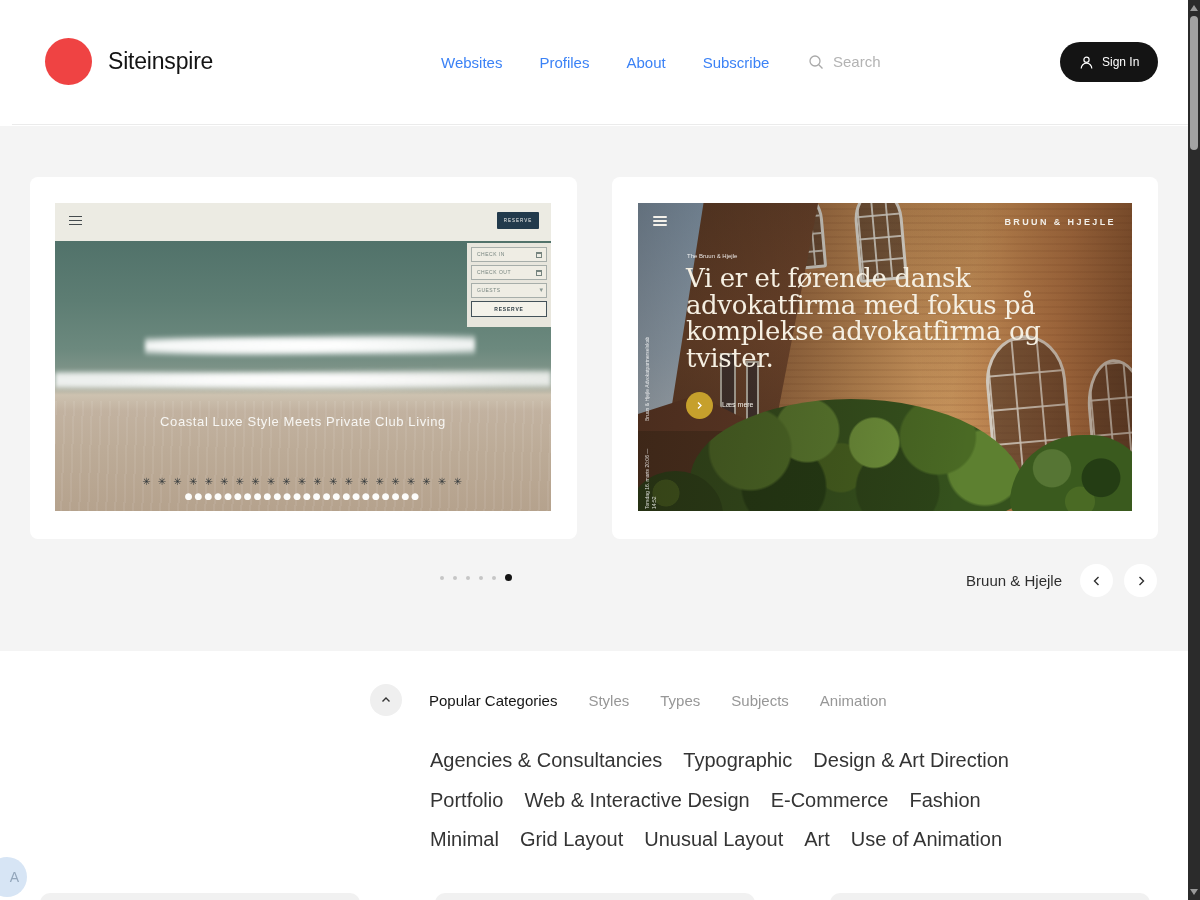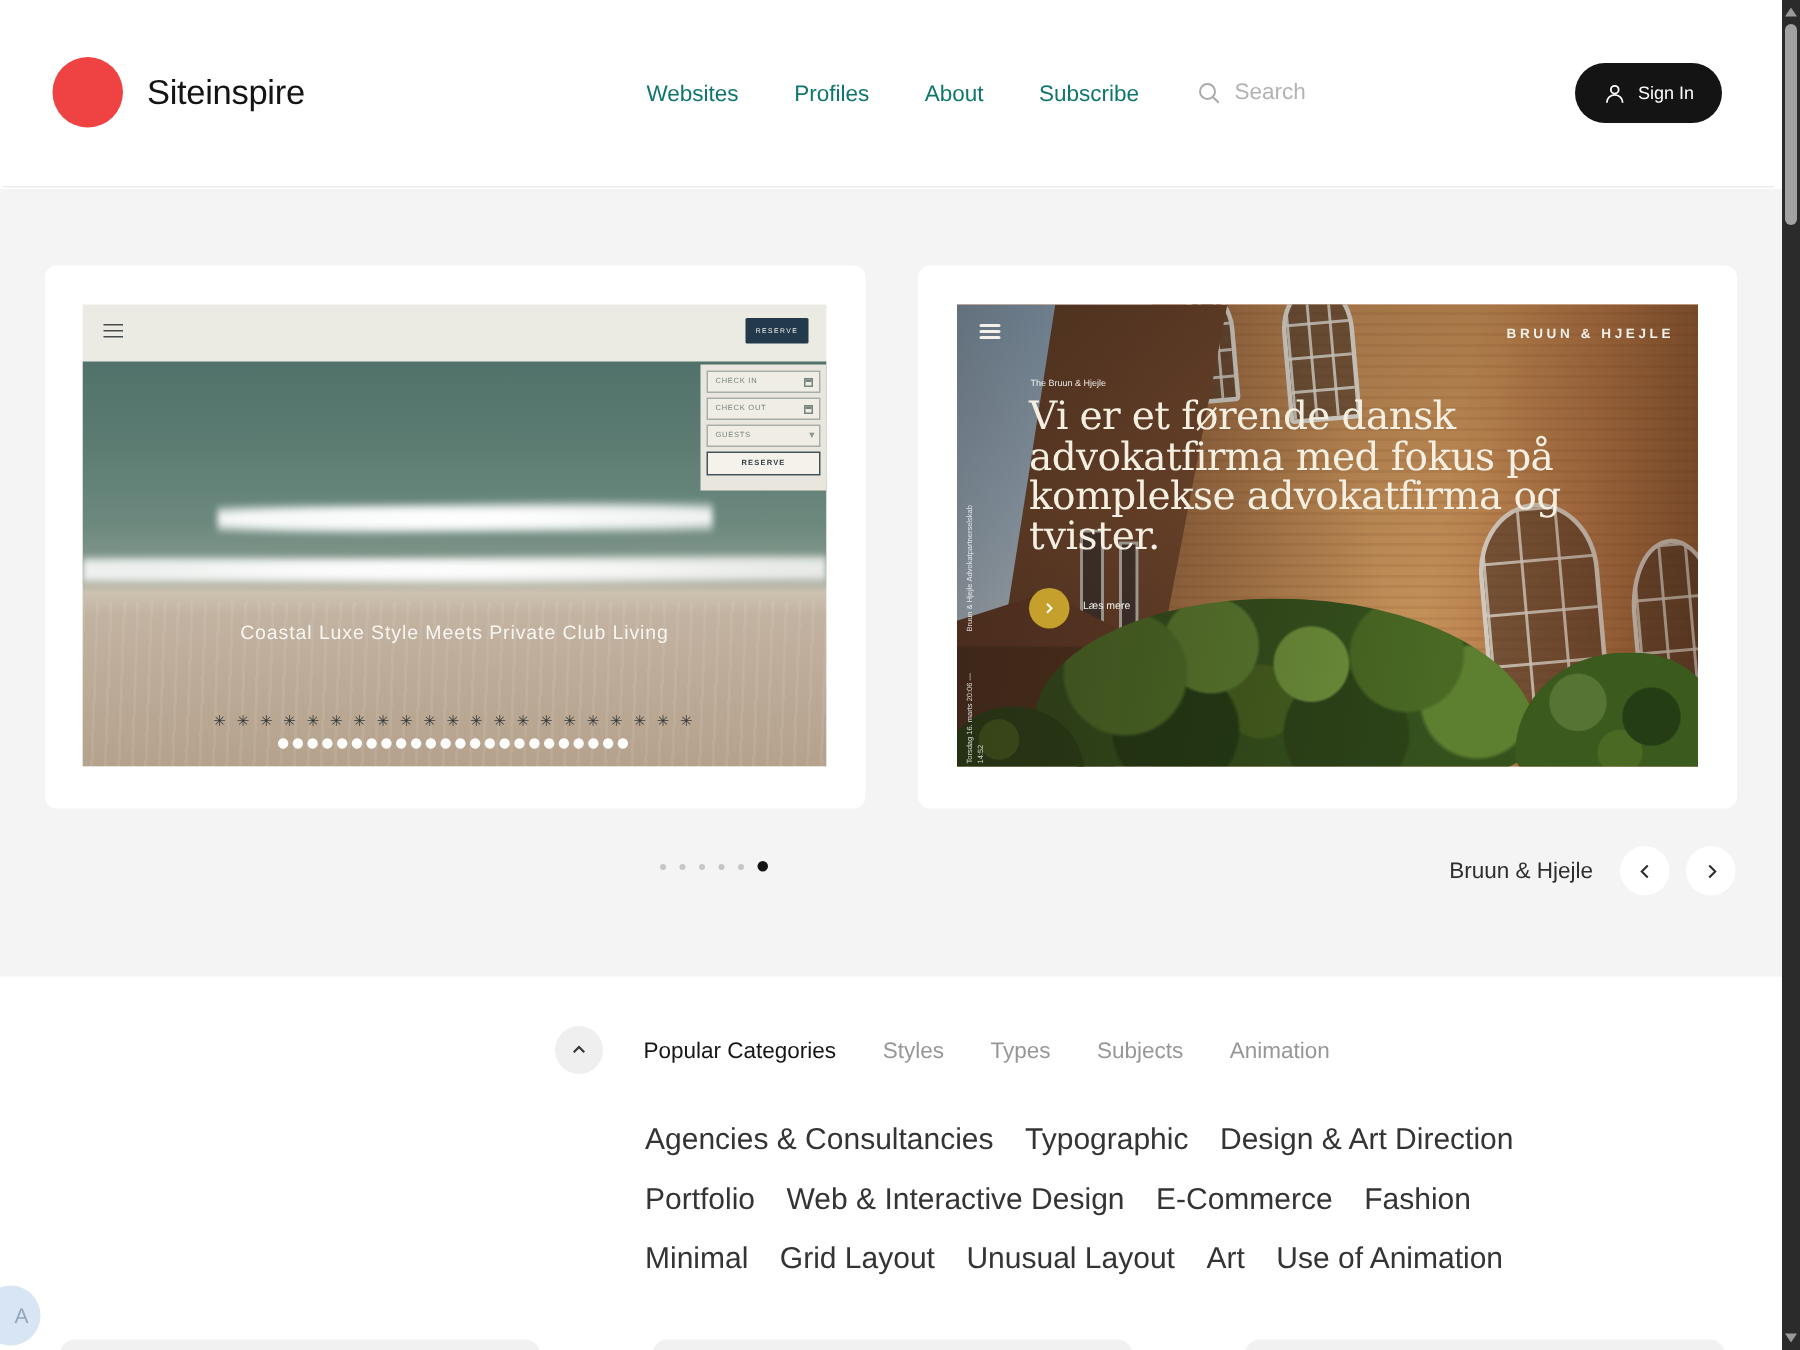--- a/index.html
+++ b/index.html
@@ -1,28 +1,28 @@
 <!DOCTYPE html>
 <html><head>
 <meta charset="utf-8">
 <style>
   * { margin:0; padding:0; box-sizing:border-box; }
   html,body { background:#fff; }
   .canvas { position:relative; width:1200px; height:900px; overflow:hidden;
             background:#fff; font-family:"Liberation Sans", sans-serif; }
 
   
-  .site-header { position:absolute; left:2px; top:0; width:1181px; height:125px;
+  .site-header { position:absolute; left:12px; top:0; width:1181px; height:125px;
                  background:#fff; border-bottom:1px solid #ebebeb; }
   .logo-circle { position:absolute; left:33px; top:38px; width:47px; height:47px;
                  border-radius:50%; background:#ef4343; }
   .brand { position:absolute; left:96px; top:48px; font-size:23px; font-weight:500;
            color:#141414; letter-spacing:-0.2px; }
   .main-nav { position:absolute; left:429px; top:54px; display:flex; gap:37px; }
-  .main-nav a { font-size:15px; color:#0f766e; text-decoration:none; }
+  .main-nav a { font-size:15px; color:#3b82f6; text-decoration:none; }
   .search { position:absolute; left:796px; top:53px; display:flex; align-items:center; gap:9px; width:160px; }
   .search svg { display:block; }
   .search-text { font-size:15px; color:#b3b3b3; }
   .signin { position:absolute; left:1048px; top:42px; height:40px; padding:0 19px;
             background:#141414; border:none; border-radius:20px; display:flex;
             align-items:center; gap:8px; cursor:pointer; }
   .signin span { color:#fff; font-size:12px; font-family:"Liberation Sans", sans-serif; }
 
   
   .hero { position:absolute; left:0; top:126px; width:1188px; height:525px; background:#f4f4f4; }

